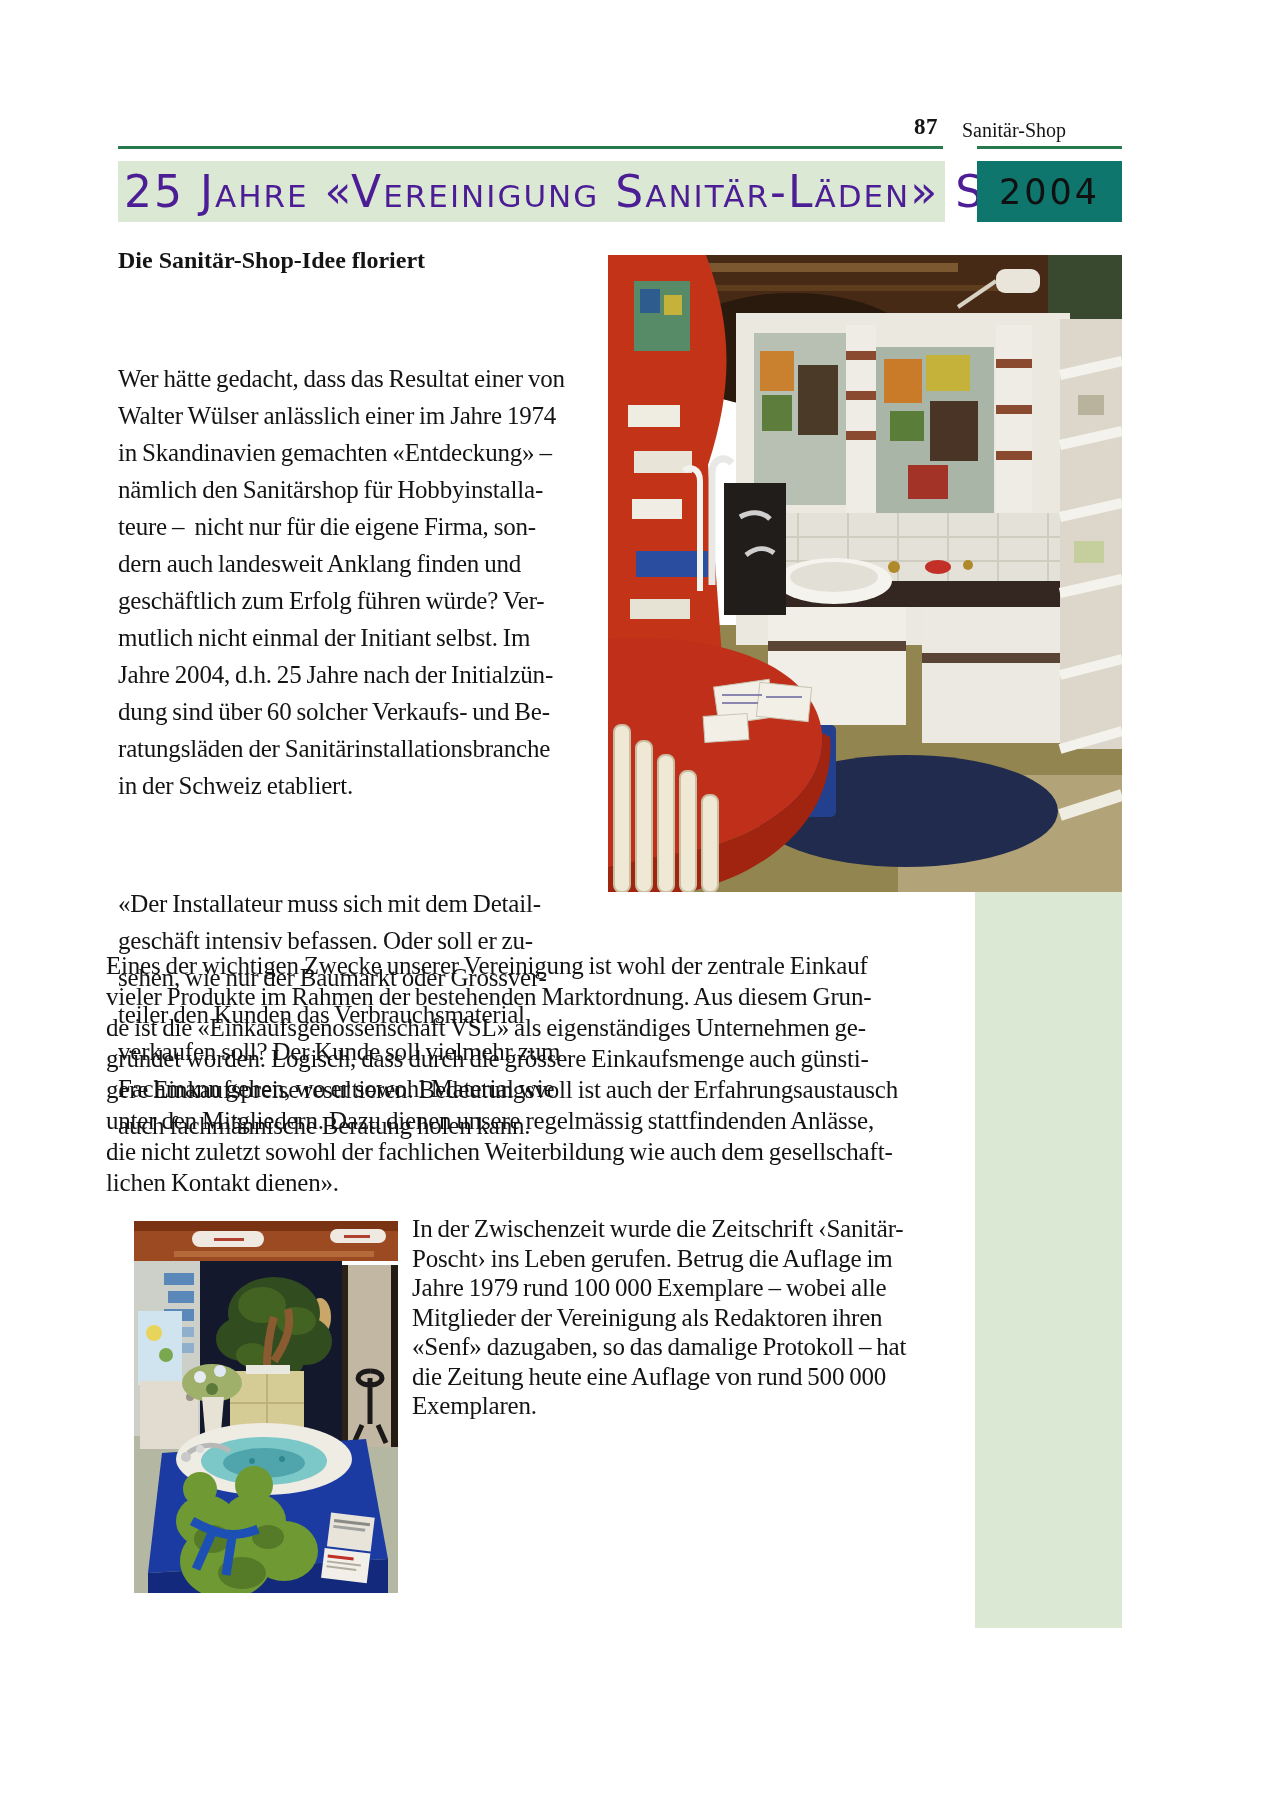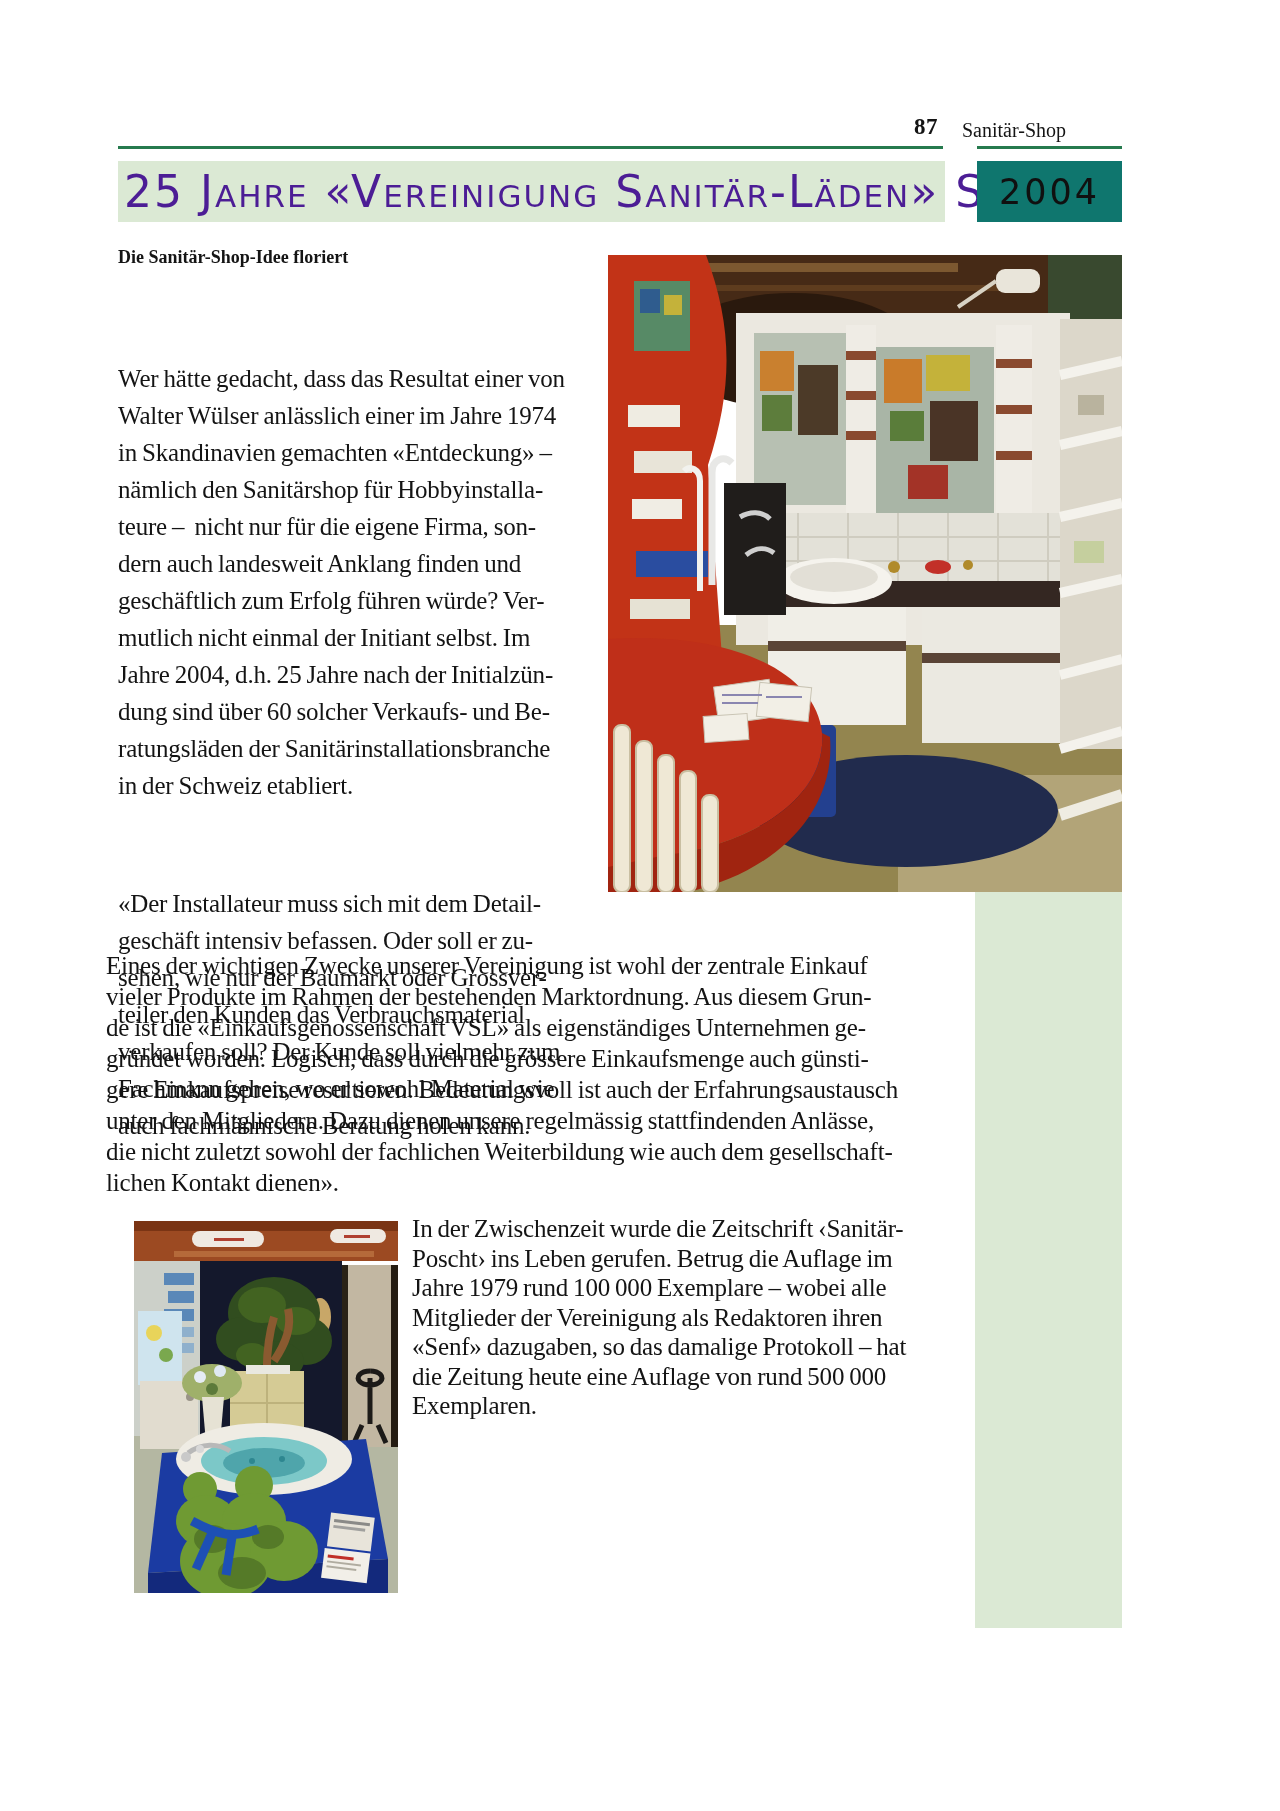--- a/index.html
+++ b/index.html
@@ -21,21 +21,21 @@
   .title-bar { top:161px; left:118px; width:827px; height:61px; background:#dbe9d4;
     display:flex; align-items:center; box-sizing:border-box; padding-left:6px; }
   .title-text { font-family:"DejaVu Sans", sans-serif; font-variant:small-caps;
     font-size:44px; font-weight:500; letter-spacing:2px; color:#4c1d95; white-space:nowrap; }
   .year-block { top:161px; left:977px; width:145px; height:61px; background:#0f766e;
     display:flex; align-items:center; justify-content:center; }
   .year-text { font-family:"DejaVu Sans", sans-serif; font-size:35px; font-weight:500;
     letter-spacing:3px; color:#101010; }
 
   
-  .heading { top:247px; left:118px; width:480px; font-size:18px; font-weight:bold; }
+  .heading { top:247px; left:118px; width:480px; font-size:24px; font-weight:bold; }
   .textcol { white-space:pre; letter-spacing:-0.2px; word-spacing:-1px; font-size:25px; }
   .col-left { top:292px; left:118px; width:482px; }
   .col-left p { margin:12px 0 13px 0; line-height:37px; }
   .para-wide { top:950px; left:106px; width:832px; line-height:31px; }
   .para-side { top:1214px; left:412px; width:536px; line-height:29.5px; }
 
   
   .photo { overflow:hidden; }
   .photo svg { display:block; width:100%; height:100%; }
   .photo-top { top:255px; left:608px; width:514px; height:637px; }

